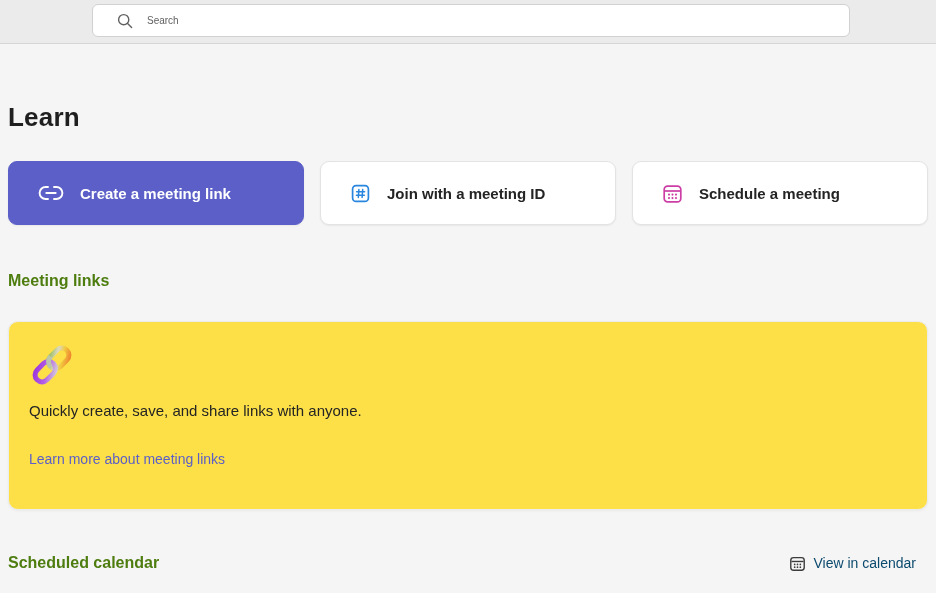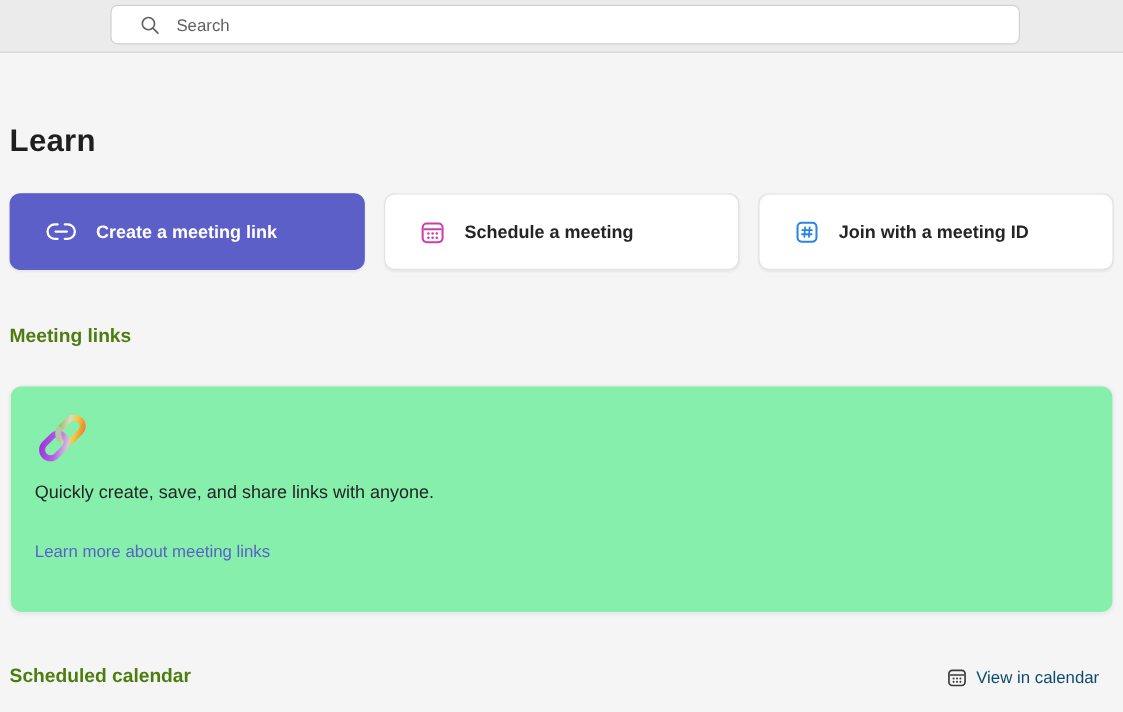--- a/index.html
+++ b/index.html
@@ -30,21 +30,21 @@
     display: flex;
     align-items: center;
     padding-left: 24px;
   }
   .searchbox svg { flex: 0 0 auto; }
   .searchbox input {
     border: none;
     outline: none;
     background: transparent;
     font-family: "Liberation Sans", "DejaVu Sans", sans-serif;
-    font-size: 14px;
+    font-size: 10px;
     color: #be185d;
     margin-left: 14px;
     width: 600px;
   }
   .searchbox input::placeholder { color: #616161; opacity: 1; }
 
   
   .content { padding: 0 8px; }
 
   h1.page-title {
@@ -86,21 +86,21 @@
 
   h2.section-heading {
     margin-top: 47px;
     font-size: 16px;
     font-weight: 700;
     color: #4d7c0f;
   }
 
   .card {
     margin-top: 31px;
-    background: #86efac;
+    background: #fde047;
     border: 1px solid #ececec;
     border-radius: 10px;
     box-shadow: 0 1px 3px rgba(0,0,0,0.05);
     padding: 20px 20px 41px 20px;
   }
   .card .chain-icon { display: block; }
   .card .card-desc {
     margin-top: 13px;
     font-size: 15px;
     line-height: 20px;
@@ -154,49 +154,49 @@
 
     <button class="action-btn primary">
       <span class="btn-icon">
         <svg width="26" height="16" viewBox="0 0 26 16">
           <path d="M10 2 H7.6 a6 6 0 0 0 0 12 H10" fill="none" stroke="#ffffff" stroke-width="1.9" stroke-linecap="round"></path>
           <path d="M16 2 h2.4 a6 6 0 0 1 0 12 H16" fill="none" stroke="#ffffff" stroke-width="1.9" stroke-linecap="round"></path>
           <line x1="8.3" y1="8" x2="17.7" y2="8" stroke="#ffffff" stroke-width="1.9" stroke-linecap="round"></line>
         </svg>
       </span>
       <span>Create a meeting link</span>
+    </button>
+
+    <button class="action-btn">
+      <span class="btn-icon">
+        <svg width="21" height="21" viewBox="0 0 21 21">
+          <rect x="2.6" y="2.6" width="15.8" height="15.8" rx="3.4" fill="none" stroke="#2886de" stroke-width="1.7"></rect>
+          <line x1="8.9" y1="6.6" x2="8.3" y2="14.4" stroke="#2886de" stroke-width="1.5" stroke-linecap="round"></line>
+          <line x1="12.7" y1="6.6" x2="12.1" y2="14.4" stroke="#2886de" stroke-width="1.5" stroke-linecap="round"></line>
+          <line x1="6.6" y1="8.8" x2="14.6" y2="8.8" stroke="#2886de" stroke-width="1.5" stroke-linecap="round"></line>
+          <line x1="6.4" y1="12.2" x2="14.4" y2="12.2" stroke="#2886de" stroke-width="1.5" stroke-linecap="round"></line>
+        </svg>
+      </span>
+      <span>Join with a meeting ID</span>
     </button>
 
     <button class="action-btn">
       <span class="btn-icon">
         <svg width="21" height="21" viewBox="0 0 21 21">
           <rect x="2.2" y="3.2" width="16.6" height="15.6" rx="3.4" fill="none" stroke="#cc3ea5" stroke-width="1.7"></rect>
           <line x1="3" y1="8" x2="18" y2="8" stroke="#cc3ea5" stroke-width="1.7"></line>
           <circle cx="7" cy="11.6" r="1.05" fill="#cc3ea5"></circle>
           <circle cx="10.5" cy="11.6" r="1.05" fill="#cc3ea5"></circle>
           <circle cx="14" cy="11.6" r="1.05" fill="#cc3ea5"></circle>
           <circle cx="7" cy="15.1" r="1.05" fill="#cc3ea5"></circle>
           <circle cx="10.5" cy="15.1" r="1.05" fill="#cc3ea5"></circle>
           <circle cx="14" cy="15.1" r="1.05" fill="#cc3ea5"></circle>
         </svg>
       </span>
       <span>Schedule a meeting</span>
-    </button>
-
-    <button class="action-btn">
-      <span class="btn-icon">
-        <svg width="21" height="21" viewBox="0 0 21 21">
-          <rect x="2.6" y="2.6" width="15.8" height="15.8" rx="3.4" fill="none" stroke="#2886de" stroke-width="1.7"></rect>
-          <line x1="8.9" y1="6.6" x2="8.3" y2="14.4" stroke="#2886de" stroke-width="1.5" stroke-linecap="round"></line>
-          <line x1="12.7" y1="6.6" x2="12.1" y2="14.4" stroke="#2886de" stroke-width="1.5" stroke-linecap="round"></line>
-          <line x1="6.6" y1="8.8" x2="14.6" y2="8.8" stroke="#2886de" stroke-width="1.5" stroke-linecap="round"></line>
-          <line x1="6.4" y1="12.2" x2="14.4" y2="12.2" stroke="#2886de" stroke-width="1.5" stroke-linecap="round"></line>
-        </svg>
-      </span>
-      <span>Join with a meeting ID</span>
     </button>
 
   </div>
 
   <h2 class="section-heading">Meeting links</h2>
 
   <div class="card">
     <svg class="chain-icon" width="46" height="46" viewBox="0 0 46 46">
       <defs>
         <linearGradient id="gTop" x1="1" y1="0" x2="0" y2="1">

